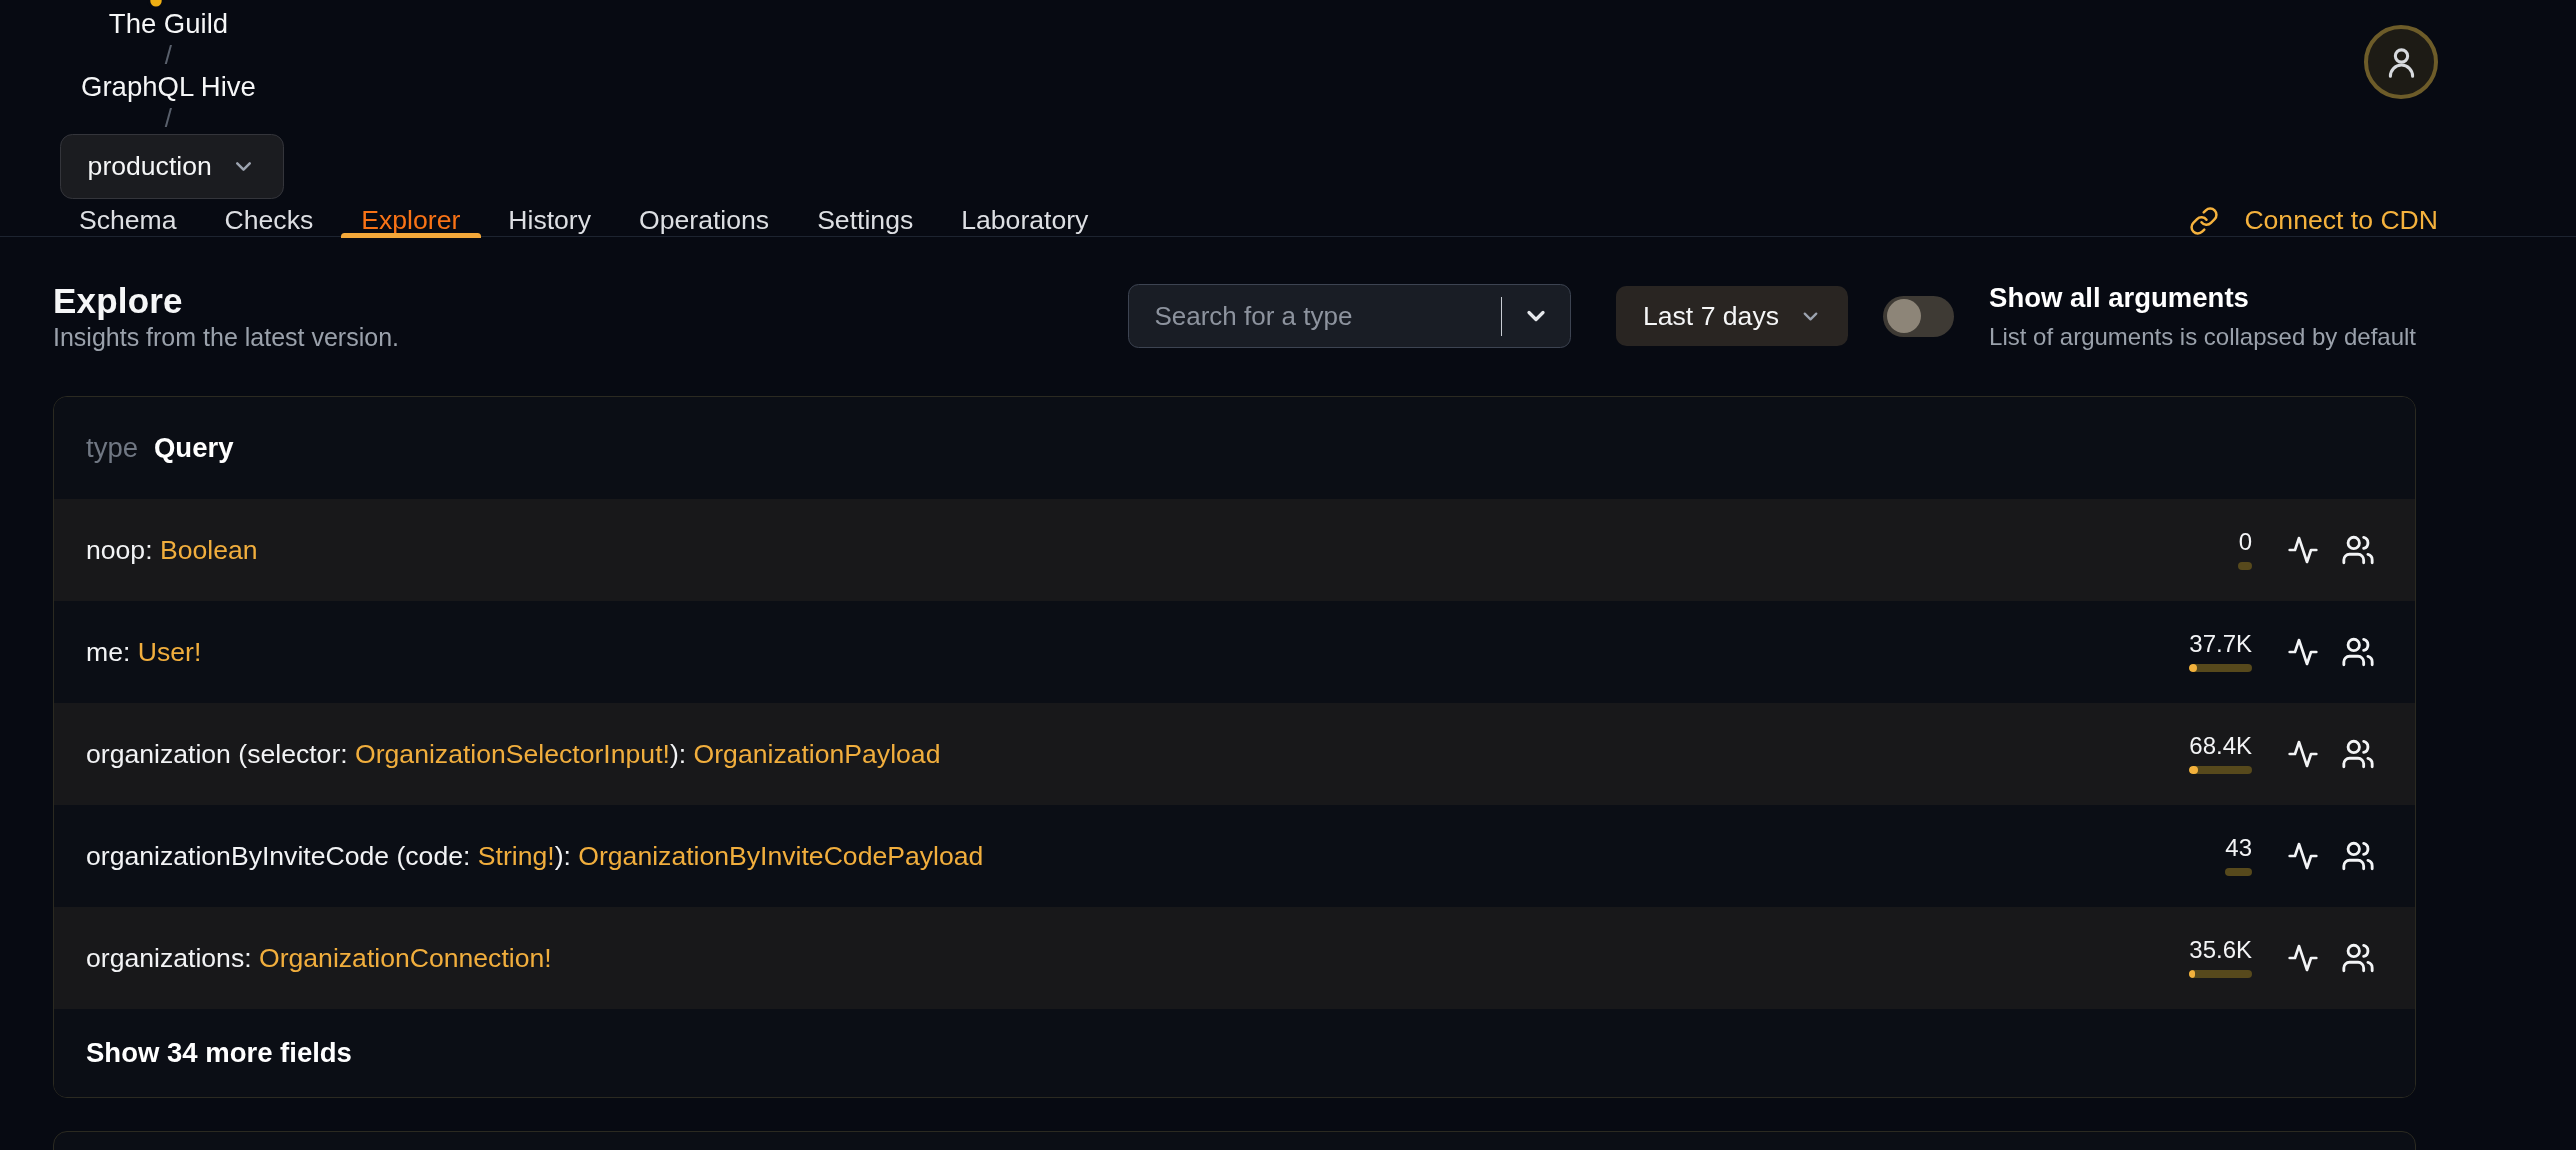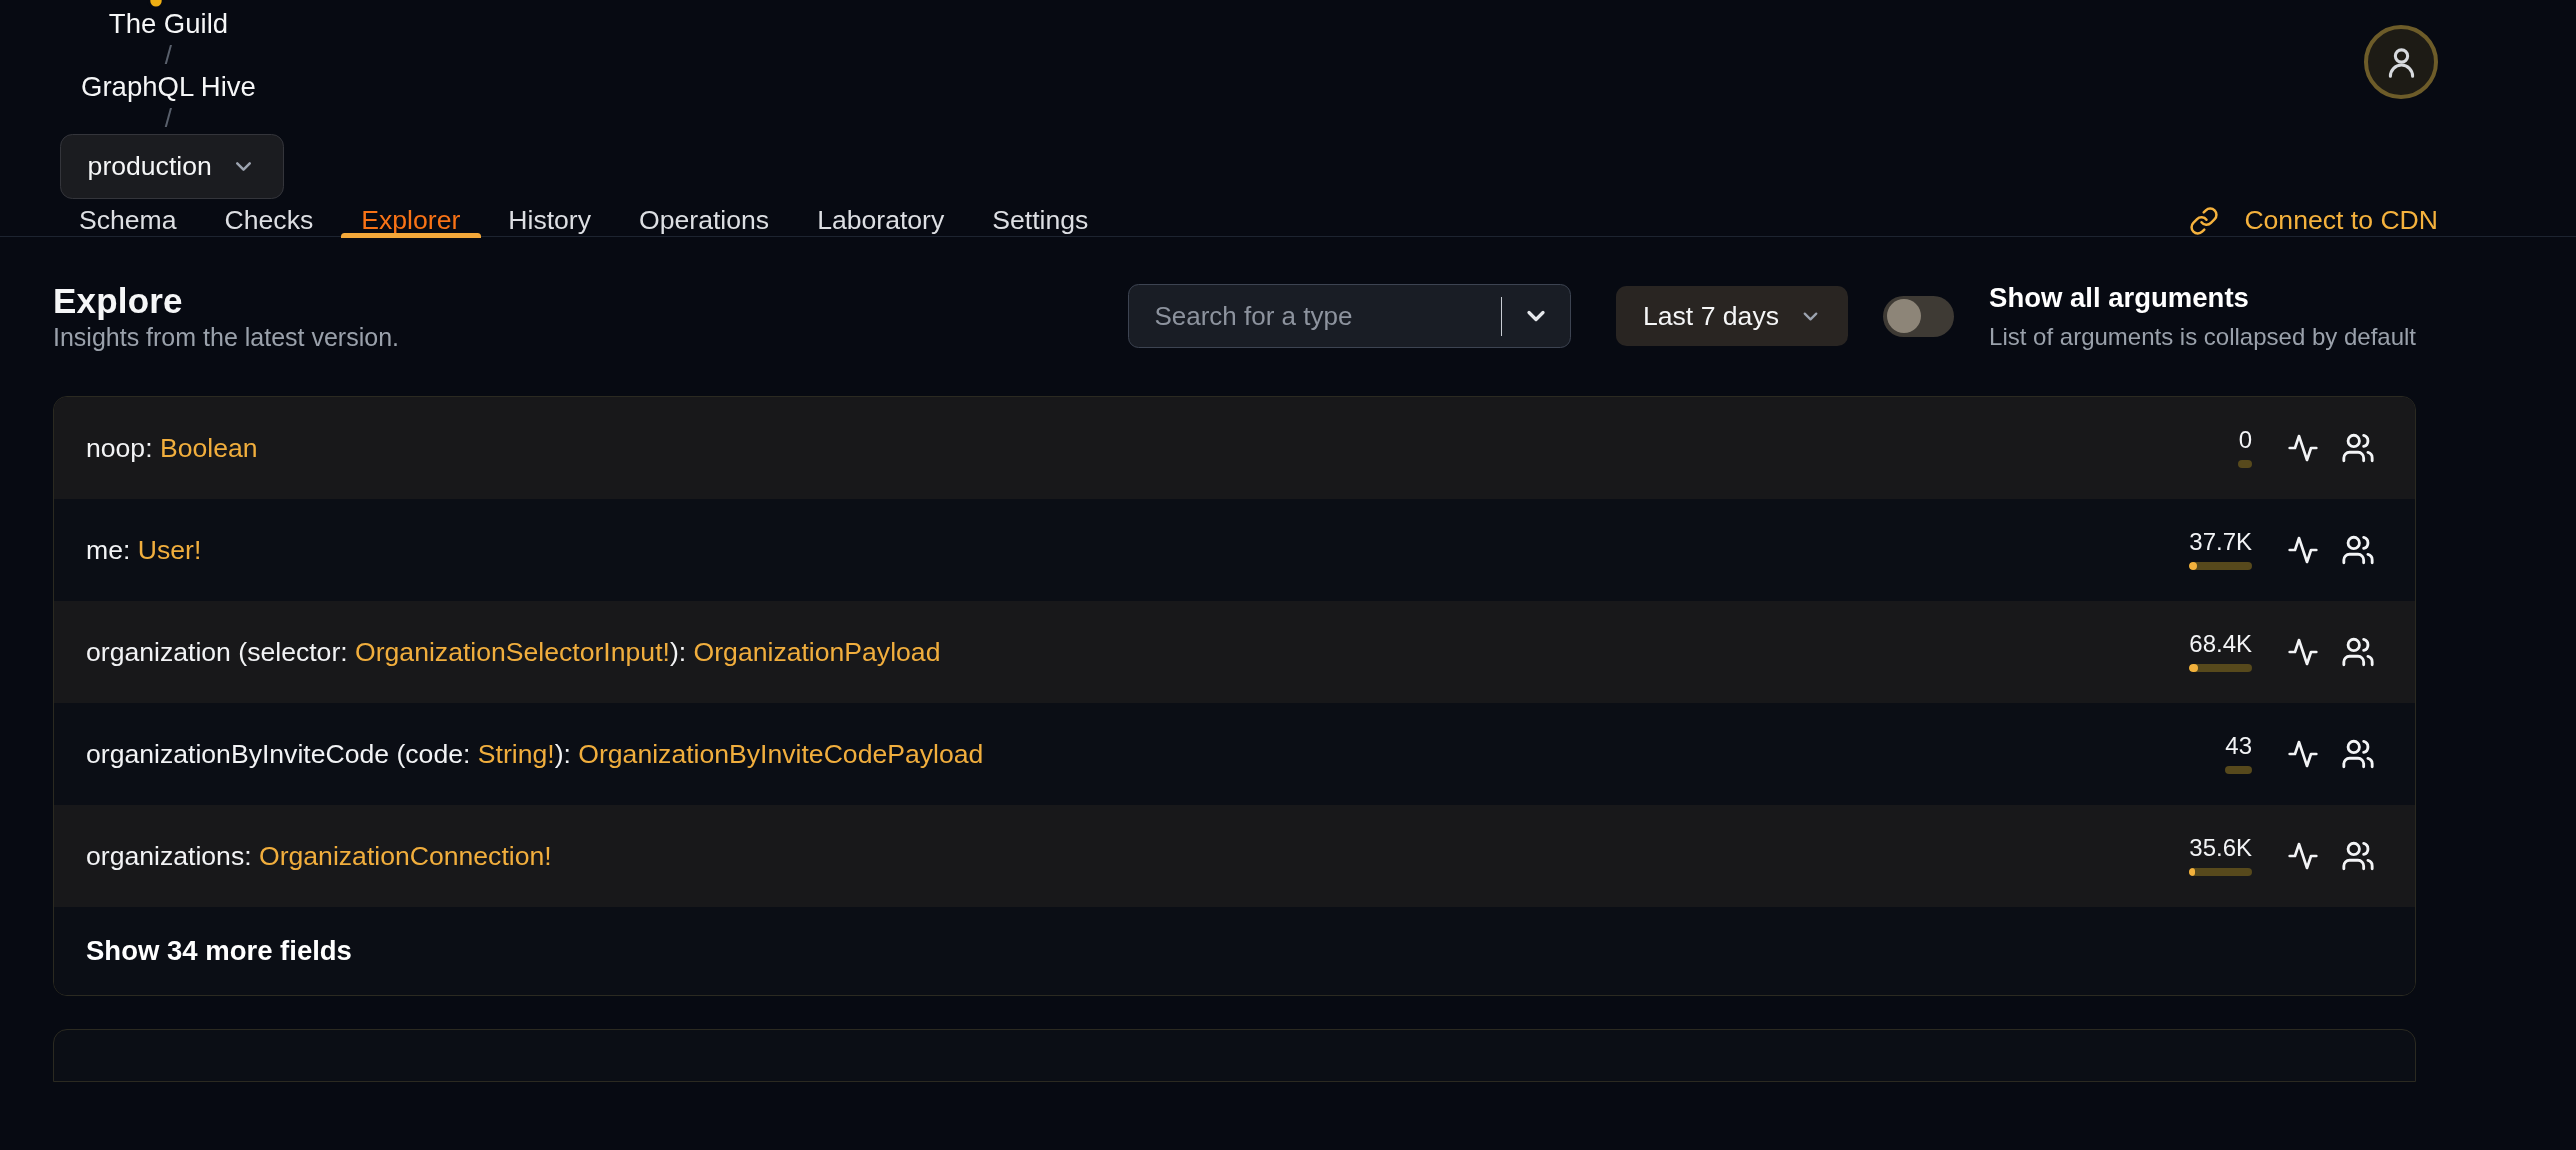--- a/index.html
+++ b/index.html
@@ -147,22 +147,22 @@
   </div>
 </div>
 
 <div class="nav">
   <div class="tabs" id="tabs">
       <button class="tab">Schema</button>
       <button class="tab">Checks</button>
       <button class="tab active">Explorer</button>
       <button class="tab">History</button>
       <button class="tab">Operations</button>
+      <button class="tab">Settings</button>
       <button class="tab">Laboratory</button>
-      <button class="tab">Settings</button>
     </div>
   <a class="cdn">
     <span>
       <svg width="30" height="30" viewBox="0 0 24 24" fill="none" stroke="#f5b23d" stroke-width="2" stroke-linecap="round" stroke-linejoin="round">
         <path d="M10 13a5 5 0 0 0 7.54.54l3-3a5 5 0 0 0-7.07-7.07l-1.72 1.71"></path>
         <path d="M14 11a5 5 0 0 0-7.54-.54l-3 3a5 5 0 0 0 7.07 7.07l1.71-1.71"></path>
       </svg>
     </span>
     <span>Connect to CDN</span>
   </a>
@@ -196,20 +196,24 @@
         <span class="knob"></span>
       </button>
       <div class="toggle-labels">
         <div class="t-label">Show all arguments</div>
         <div class="t-desc">List of arguments is collapsed by default</div>
       </div>
     </div>
   </div>
 
   <div class="card">
+    <div class="card-head">
+      <span class="kind">type</span>
+      <span class="type-name">Query</span>
+    </div>
     <div id="rows">
         <div class="frow gray">
           <div class="fsig"><span>noop: </span><span class="tlink">Boolean</span></div>
           <div class="stat">
             <div class="count">0</div>
             <div class="meter">
               <div class="meter-fill" style="width: 0%;"></div>
             </div>
           </div>
           <button class="row-icon">

